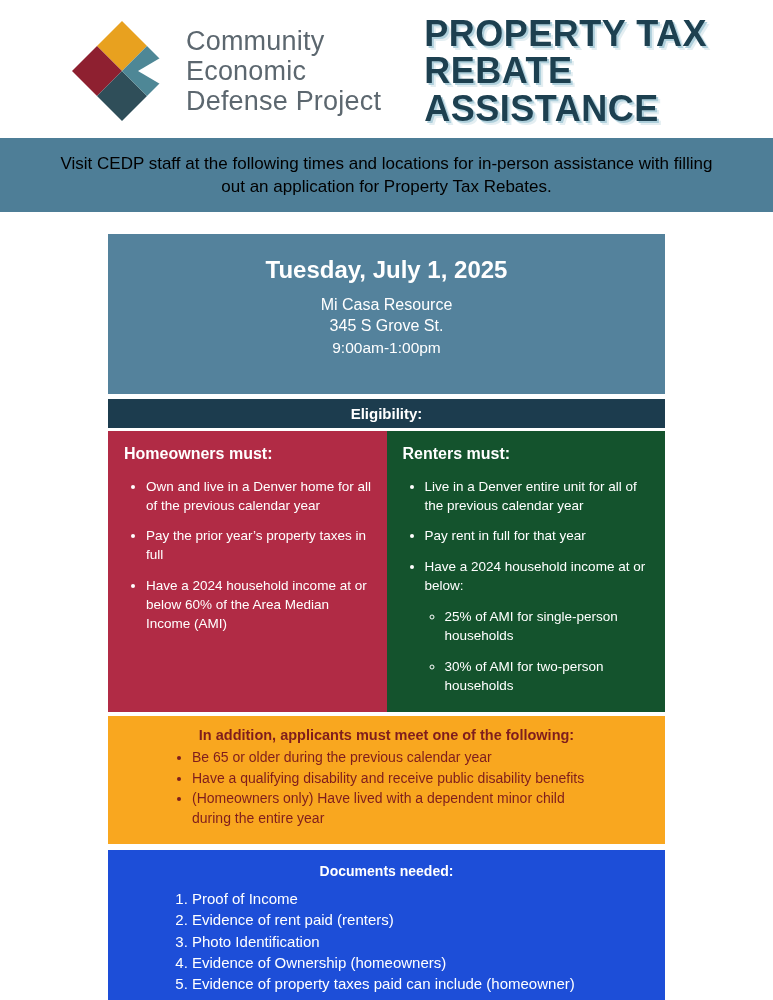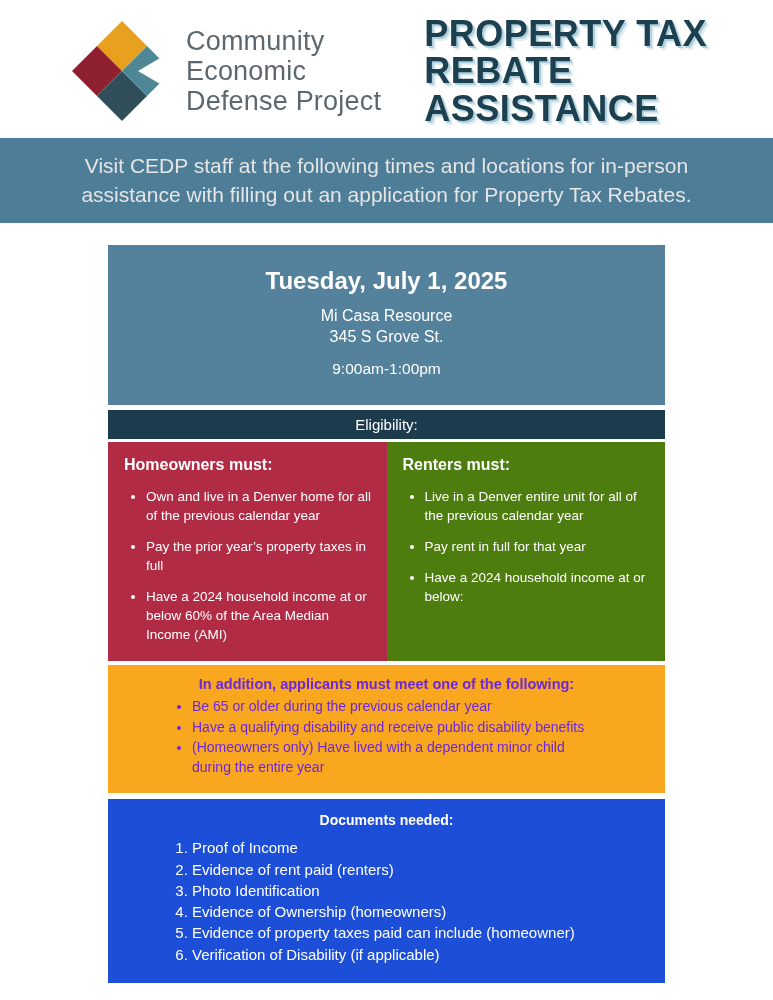--- a/index.html
+++ b/index.html
@@ -37,71 +37,71 @@
     font-weight: 700;
     letter-spacing: 0.5px;
     line-height: 1.03;
     color: #1d4050;
     text-shadow: 2px 2px 0 #aecfdb, 4px 4px 0 rgba(174,207,219,0.35);
   }
 
   
   .banner {
     background: #4e7e97;
-    color: #e5e5e5;
+    color: #000000;
     text-align: center;
     padding: 14px 58px;
-    font-size: 21px;
+    font-size: 17px;
     line-height: 1.36;
     min-height: 72px;
   }
 
   
   .card { width: 557px; margin: 22px auto 0; }
 
   .event {
     background: #54829c;
     color: #ffffff;
     text-align: center;
     padding: 22px 20px 24px;
     min-height: 160px;
   }
   .event .date { font-size: 24px; font-weight: 700; margin-bottom: 10px; }
   .event .line { font-size: 16px; font-weight: 400; line-height: 1.32; }
-  .event .time { font-size: 15.5px; font-weight: 400; line-height: 1.35; margin-top: 12px; text-align: center; }
+  .event .time { font-size: 15.5px; font-weight: 400; line-height: 1.35; margin-top: 2px; text-align: center; }
 
   .elig-bar {
     margin: 5px 0 3px;
     background: #1c3c4e;
     color: #ffffff;
-    font-weight: 400;
+    font-weight: 700;
     text-align: center;
     font-size: 15px;
     padding: 6px 4px;
   }
 
   .cols { display: flex; align-items: stretch; min-height: 166px; }
   .col {
     width: 50%;
     padding: 10px 14px 14px 16px;
     color: #ffffff;
     font-size: 13.5px;
     line-height: 1.4;
   }
   .col.red  { background: #b12b45; }
-  .col.teal { background: #4d7c0f; }
+  .col.teal { background: #14532d; }
   .col h3 { font-size: 16px; font-weight: 700; margin: 2px 0 4px; }
   .col ul { margin: 0; padding-left: 22px; list-style: disc; }
   .col li { margin-bottom: 2px; margin-top: 12px; }
   .col ul.sub { list-style: circle; padding-left: 20px; margin-top: 2px; }
 
   .orange {
     margin-top: 4px;
     background: #f9a71f;
-    color: #6d28d9;
+    color: #7f1d1d;
     padding: 11px 28px 14px;
     min-height: 118px;
   }
   .orange h3 { text-align: center; font-size: 14.5px; font-weight: 700; margin-bottom: 5px; }
   .orange ul {
     list-style: disc;
     padding-left: 56px;
     padding-right: 30px;
     font-size: 14px;
     line-height: 1.42;
@@ -183,20 +183,24 @@
           <li>Have a 2024 household income at or below 60% of the Area Median Income (AMI)</li>
         </ul>
       </section>
       <section class="col teal">
         <h3>Renters must:</h3>
         <ul>
           <li>Live in a Denver entire unit for all of the previous calendar year</li>
           <li>Pay rent in full for that year</li>
           <li>
             <span>Have a 2024 household income at or below:</span>
+            <ul class="sub">
+              <li>25% of AMI for single-person households</li>
+              <li>30% of AMI for two-person households</li>
+            </ul>
           </li>
         </ul>
       </section>
     </div>
 
     <section class="orange">
       <h3>In addition, applicants must meet one of the following:</h3>
       <ul>
         <li>Be 65 or older during the previous calendar year</li>
         <li>Have a qualifying disability and receive public disability benefits</li>

